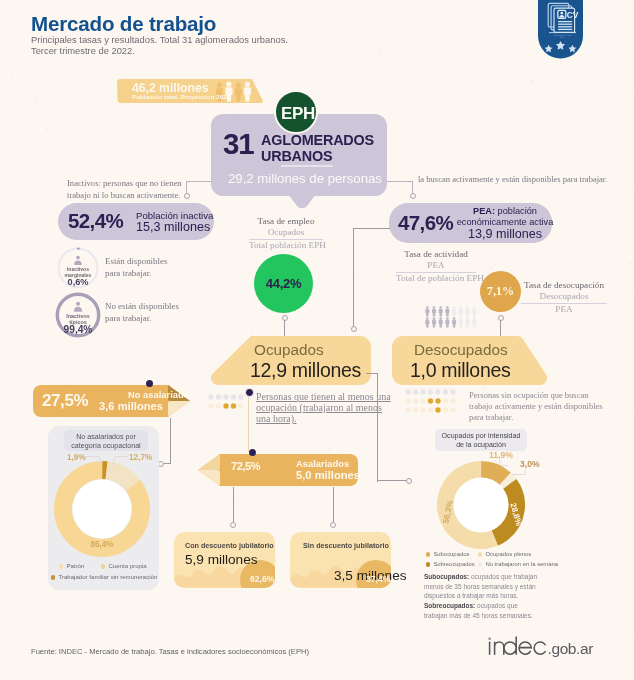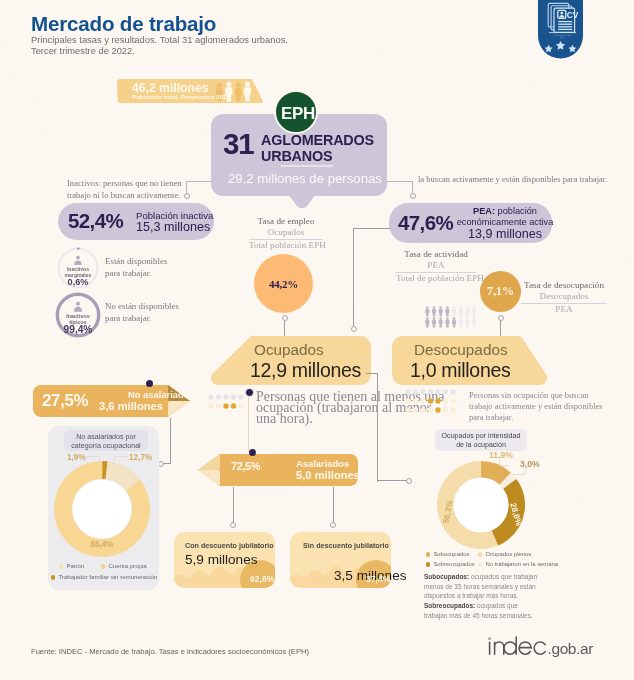--- a/index.html
+++ b/index.html
@@ -1124,21 +1124,21 @@
   <div class="abs" style="left:461px;top:205.5px;width:88px;text-align:center;font-size:9.2px;color:#2a2150;"><span style="font-weight:bold;">PEA:</span><span> población</span></div>
   <div class="abs" style="left:456px;top:216.5px;width:98px;text-align:center;font-size:9.2px;color:#2a2150;">económicamente activa</div>
   <div class="abs" style="left:456px;top:227px;width:98px;text-align:center;font-size:12.6px;color:#2a2150;">13,9 millones</div>
 
   <div class="abs frac" style="left:249px;top:216px;width:74px;">
     <div class="t">Tasa de empleo</div>
     <div class="n">Ocupados</div>
     <div class="bar"></div>
     <div class="d">Total población EPH</div>
   </div>
-  <div class="ocircle" style="left:254px;top:254px;width:59px;height:59px;background:#fdba74;font-size:11px;font-family:Liberation Serif, serif;color:#2d2150;letter-spacing:-.3px;">
+  <div class="ocircle" style="left:254px;top:254px;width:59px;height:59px;background:#22c55e;font-size:13px;font-family:Liberation Sans, sans-serif;color:#2d2150;letter-spacing:-.3px;">
     <span>44,2%</span>
   </div>
 
   <div class="abs frac" style="left:396px;top:249px;width:80px;">
     <div class="t">Tasa de actividad</div>
     <div class="n">PEA</div>
     <div class="bar"></div>
     <div class="d">Total de población EPH</div>
   </div>
 
@@ -1252,21 +1252,21 @@
     <g fill="#faeedb">
       <circle cx="3" cy="12" r="2.7"></circle>
         <circle cx="10.5" cy="12" r="2.7"></circle>
         <circle cx="33" cy="12" r="2.7"></circle>
     </g>
     <g fill="#dfa82f">
         <circle cx="18" cy="12" r="2.7"></circle>
         <circle cx="25.5" cy="12" r="2.7"></circle>
       </g>
   </svg>
-  <div class="abs serifnote" style="left:256px;top:391px;font-size:14px;line-height:11px;color:#8c8791;">
+  <div class="abs serifnote" style="left:256px;top:391px;font-size:10px;line-height:11px;color:#8c8791;text-decoration:underline;">
     <div>Personas que tienen al menos una</div>
     <div>ocupación (trabajaron al menos</div>
     <div>una hora).</div>
   </div>
   <div class="lnO" style="left:247.5px;top:390px;width:1.6px;height:62px;"></div>
   <div class="dotN" style="left:245px;top:388px;width:6.5px;height:6.5px;border:1.5px solid #fcf8f1;box-sizing:content-box;"></div>
 
   <svg class="abs" style="left:405px;top:389px;" width="51" height="24" viewBox="0 0 51 24">
     <g fill="#e7e5e9">
       <circle cx="3" cy="3" r="2.7"></circle>

